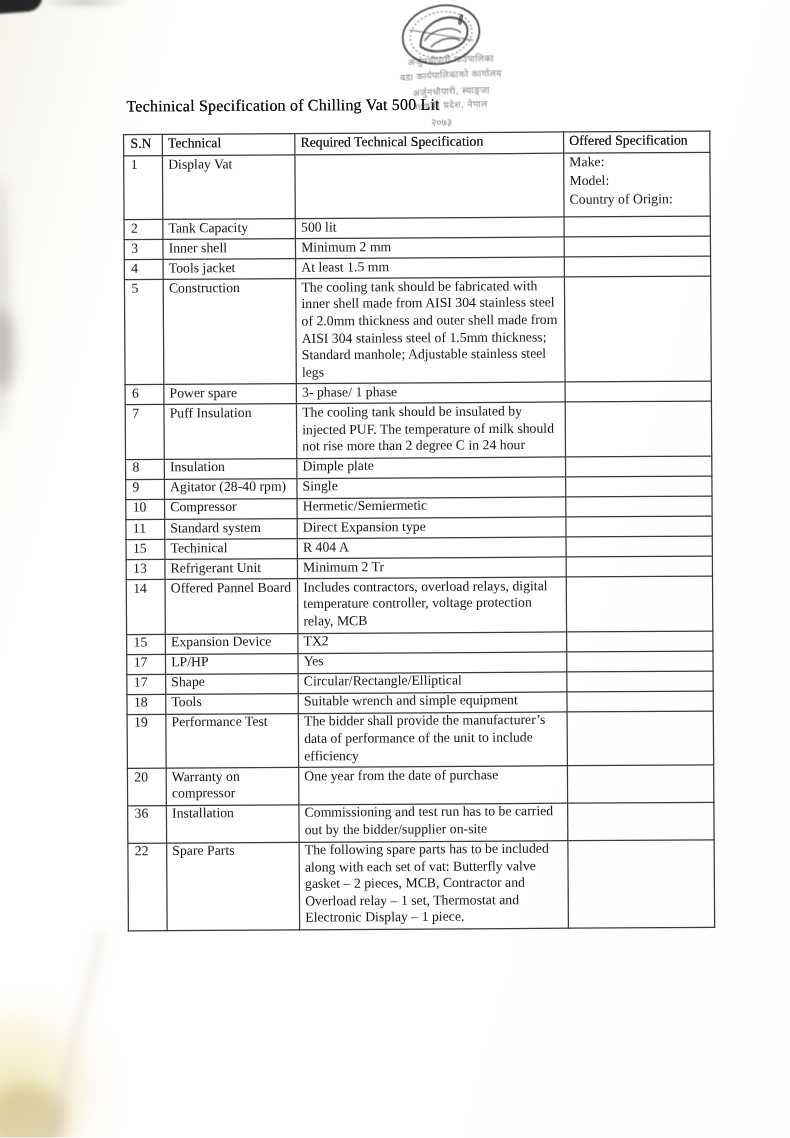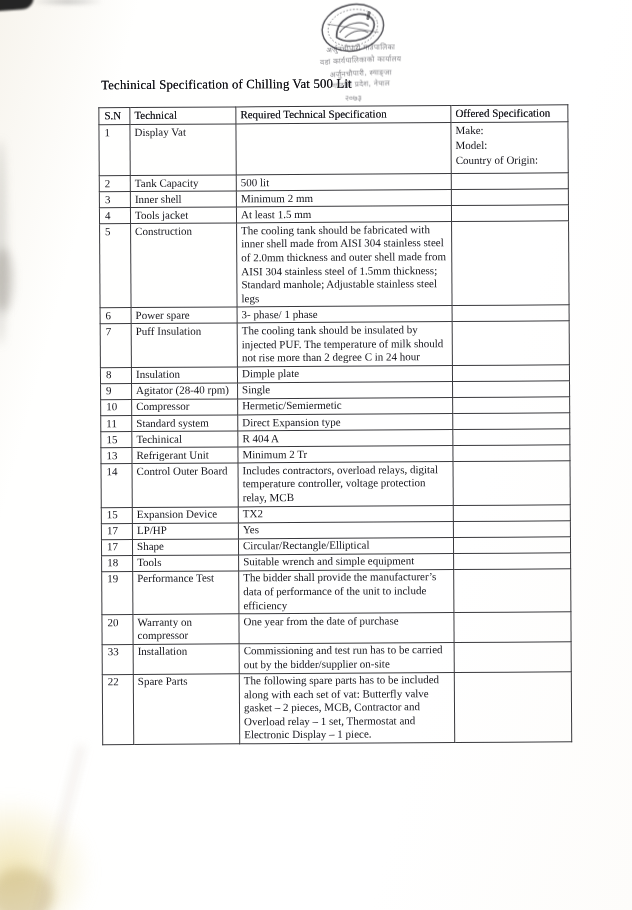--- a/index.html
+++ b/index.html
@@ -183,21 +183,21 @@
             <td></td>
           </tr>
           <tr>
             <td>13</td>
             <td>Refrigerant Unit</td>
             <td>Minimum 2 Tr</td>
             <td></td>
           </tr>
           <tr>
             <td>14</td>
-            <td>Control Outer Board</td>
+            <td>Offered Pannel Board</td>
             <td>Includes contractors, overload relays, digital temperature controller, voltage protection relay, MCB</td>
             <td></td>
           </tr>
           <tr>
             <td>15</td>
             <td>Expansion Device</td>
             <td>TX2</td>
             <td></td>
           </tr>
           <tr>
@@ -224,21 +224,21 @@
             <td>The bidder shall provide the manufacturer’s data of performance of the unit to include efficiency</td>
             <td></td>
           </tr>
           <tr>
             <td>20</td>
             <td>Warranty on compressor</td>
             <td>One year from the date of purchase</td>
             <td></td>
           </tr>
           <tr>
-            <td>33</td>
+            <td>36</td>
             <td>Installation</td>
             <td>Commissioning and test run has to be carried out by the bidder/supplier on-site</td>
             <td></td>
           </tr>
           <tr>
             <td>22</td>
             <td>Spare Parts</td>
             <td>The following spare parts has to be included along with each set of vat: Butterfly valve gasket – 2 pieces, MCB, Contractor and Overload relay – 1 set, Thermostat and Electronic Display – 1 piece.</td>
             <td></td>
           </tr>

